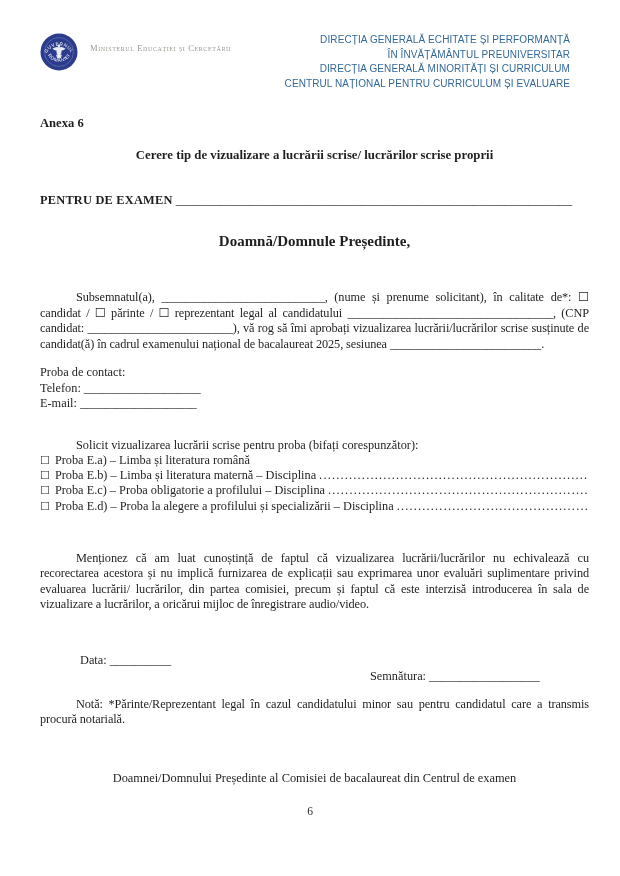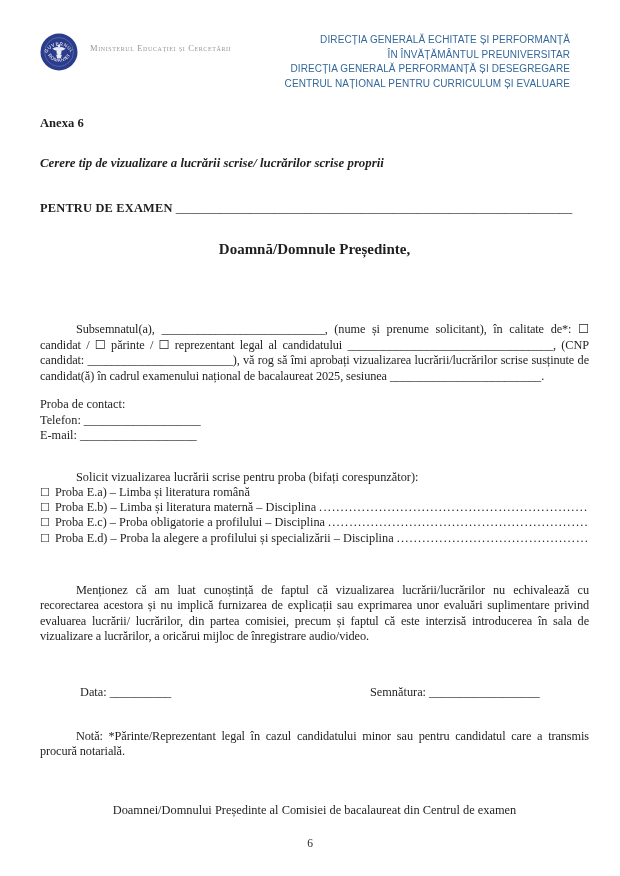--- a/index.html
+++ b/index.html
@@ -16,40 +16,40 @@
   .ministry{
     margin:10px 12px 0 12px;font-size:8.5px;color:#9a978f;
     font-variant:small-caps;letter-spacing:0.6px;white-space:nowrap;
   }
   .hdr-right{
     text-align:right;font-family:"Liberation Sans",sans-serif;
     font-size:10px;line-height:14.5px;color:#33689b;letter-spacing:0.1px;
   }
   
   .annex{margin:25px 31px 0 40px;font-weight:bold;font-size:12.6px;}
-  .title{margin:25px 31px 0 40px;text-align:left;font-weight:bold;font-size:12.8px;font-style:italic;}
+  .title{margin:17px 31px 0 40px;text-align:center;font-weight:bold;font-size:12.8px;}
   .exam-line{margin:30px 31px 0 40px;font-size:12.4px;white-space:nowrap;overflow:hidden;}
   .exam-line .lbl{font-weight:bold;letter-spacing:0.2px;}
   .salutation{margin:25px 31px 0 40px;text-align:center;font-size:15px;font-weight:bold;}
   .para{
     margin:0 31px 0 40px;text-align:justify;text-indent:36px;
     font-size:12.3px;line-height:15.5px;letter-spacing:-0.1px;
   }
-  .p-request{margin-top:64px;}
+  .p-request{margin-top:40px;}
   .contact{margin:13px 31px 0 40px;font-size:12.3px;line-height:15.5px;}
   .solicit{margin:26px 31px 0 40px;padding-left:36px;font-size:12.3px;line-height:15.5px;}
   .proba-list{margin:0 31px 0 40px;font-size:12.3px;line-height:15.2px;}
   .proba-row{display:flex;align-items:baseline;}
   .proba-cb{margin-right:5px;font-family:"DejaVu Sans",sans-serif;font-size:11px;}
   .proba-label{white-space:nowrap;}
   .dots{flex:1 1 auto;overflow:hidden;white-space:nowrap;letter-spacing:1.2px;margin-left:3px;}
   .p-mention{margin-top:37px;}
   .sign-row{position:relative;margin-top:40px;height:16px;font-size:12.3px;}
   .sign-data{position:absolute;left:80px;top:0;}
-  .sign-sem{position:absolute;left:370px;top:0;}
+  .sign-sem{position:absolute;left:370px;top:16px;}
   .p-nota{margin-top:28px;}
   .addressee{margin:43px 31px 0 40px;text-align:center;font-size:12.4px;}
   .page-num{margin-top:19px;text-align:center;font-size:11.5px;}
 </style>
 </head>
 <body>
 
 <div class="page">
 
   <div class="hdr">
@@ -72,21 +72,21 @@
             <rect x="18.8" y="12.2" width="2.4" height="3.2" rx="0.6"></rect>
             <path d="M17,23 L23,23 L22,26.5 L18,26.5 Z"></path>
           </g>
         </svg>
       </div>
       <div class="ministry">Ministerul Educației și Cercetării</div>
     </div>
     <div class="hdr-right">
       <div>DIRECȚIA GENERALĂ ECHITATE ȘI PERFORMANȚĂ</div>
       <div>ÎN ÎNVĂȚĂMÂNTUL PREUNIVERSITAR</div>
-      <div>DIRECȚIA GENERALĂ PERFORMANȚĂ ȘI DESEGREGARE</div>
+      <div>DIRECȚIA GENERALĂ MINORITĂȚI ȘI CURRICULUM</div>
       <div>CENTRUL NAȚIONAL PENTRU CURRICULUM ȘI EVALUARE</div>
     </div>
   </div>
 
   <div class="annex">Anexa 6</div>
 
   <div class="title">Cerere tip de vizualizare a lucrării scrise/ lucrărilor scrise proprii</div>
 
   <div class="exam-line">
     <span class="lbl">PENTRU DE EXAMEN</span>

